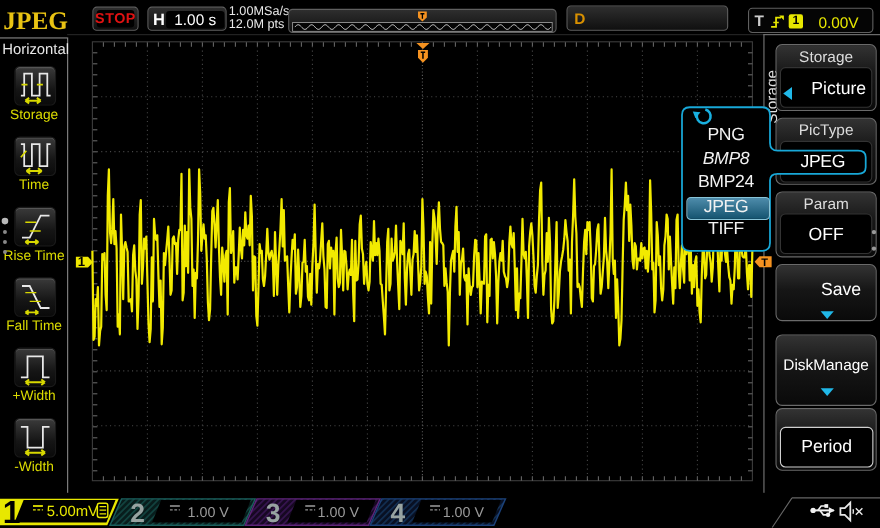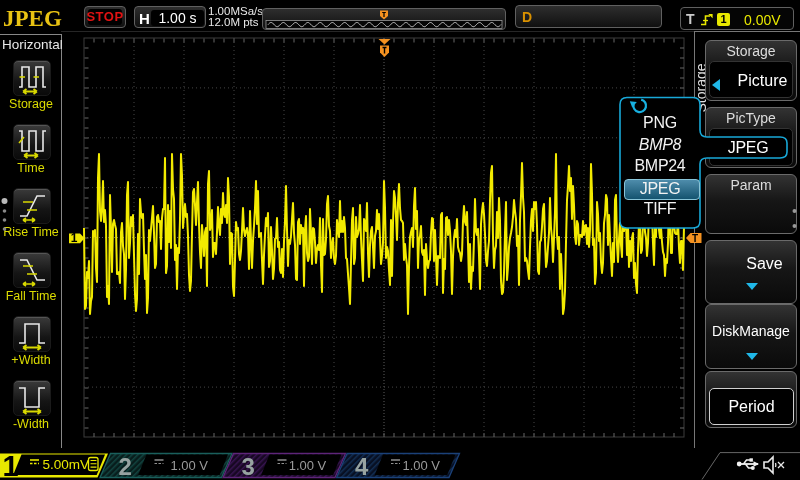--- a/index.html
+++ b/index.html
@@ -31,21 +31,21 @@
 .llabel{left:0;width:62px;text-align:center;font-size:12.5px;color:#dcdc00;}
 
 .rpline-h{left:694px;top:31px;width:106px;height:1px;background:#777;}
 .rpline-v{left:694px;top:31px;width:1px;height:417px;background:#777;}
 .sect{left:705px;width:92px;border:1px solid #6a6a6a;border-radius:6px;background:linear-gradient(#333333,#161616 45%,#0a0a0a);}
 .sect-title{width:100%;text-align:center;font-size:14px;color:#dcdcdc;}
 .sect-inner{position:absolute;left:3px;right:3px;background:#000;border:1px solid #333;border-radius:5px;color:#fff;text-align:center;}
 .storage-s{top:40px;height:61px;}
 .pictype-s{top:107px;height:61px;}
 .param-s{top:174px;height:60px;}
-.save-s{top:240px;height:64px;padding-left:27px;}
+.save-s{top:240px;height:52px;padding-left:27px;}
 .disk-s{top:304px;height:65px;}
 .default-s{top:371px;height:57px;}
 .cyantri-l{width:0;height:0;border-top:6px solid transparent;border-bottom:6px solid transparent;border-right:8px solid #20b8e8;}
 .cyantri-d{width:0;height:0;border-left:6px solid transparent;border-right:6px solid transparent;border-top:7px solid #20b8e8;}
 
 .popup-item{left:622px;width:76px;text-align:center;font-size:16px;letter-spacing:-0.3px;color:#f2f2f2;}
 </style></head>
 <body>
 
 <svg class="abs" style="left:0;top:0" width="800" height="480">
@@ -388,20 +388,23 @@
       <div style="line-height:37px;font-size:16px;padding-left:23px;">Picture</div>
   <div class="abs cyantri-l" style="left:2px;top:17px;"></div>
     </div>
 </div>
 <div class="abs sect pictype-s">
     <div class="sect-title" style="margin-top:2px;">PicType</div>
   <div class="sect-inner" style="top:20px;height:38px;"></div>
 </div>
 <div class="abs sect param-s">
     <div class="sect-title" style="margin-top:2px;">Param</div>
+  <div class="sect-inner" style="top:19px;height:37px;">
+      <div style="line-height:37px;font-size:16px;">OFF</div>
+    </div>
 </div>
 <div class="abs sect save-s">
     <div style="margin-top:14px;text-align:center;font-size:16px;color:#fff;">Save</div>
   <div class="cyantri-d" style="position:absolute;left:40px;top:42px;"></div>
 </div>
 <div class="abs sect disk-s">
     <div style="margin-top:18px;text-align:center;font-size:14px;color:#fff;">DiskManage</div>
   <div class="cyantri-d" style="position:absolute;left:40px;top:48px;"></div>
 </div>
 <div class="abs sect default-s">

